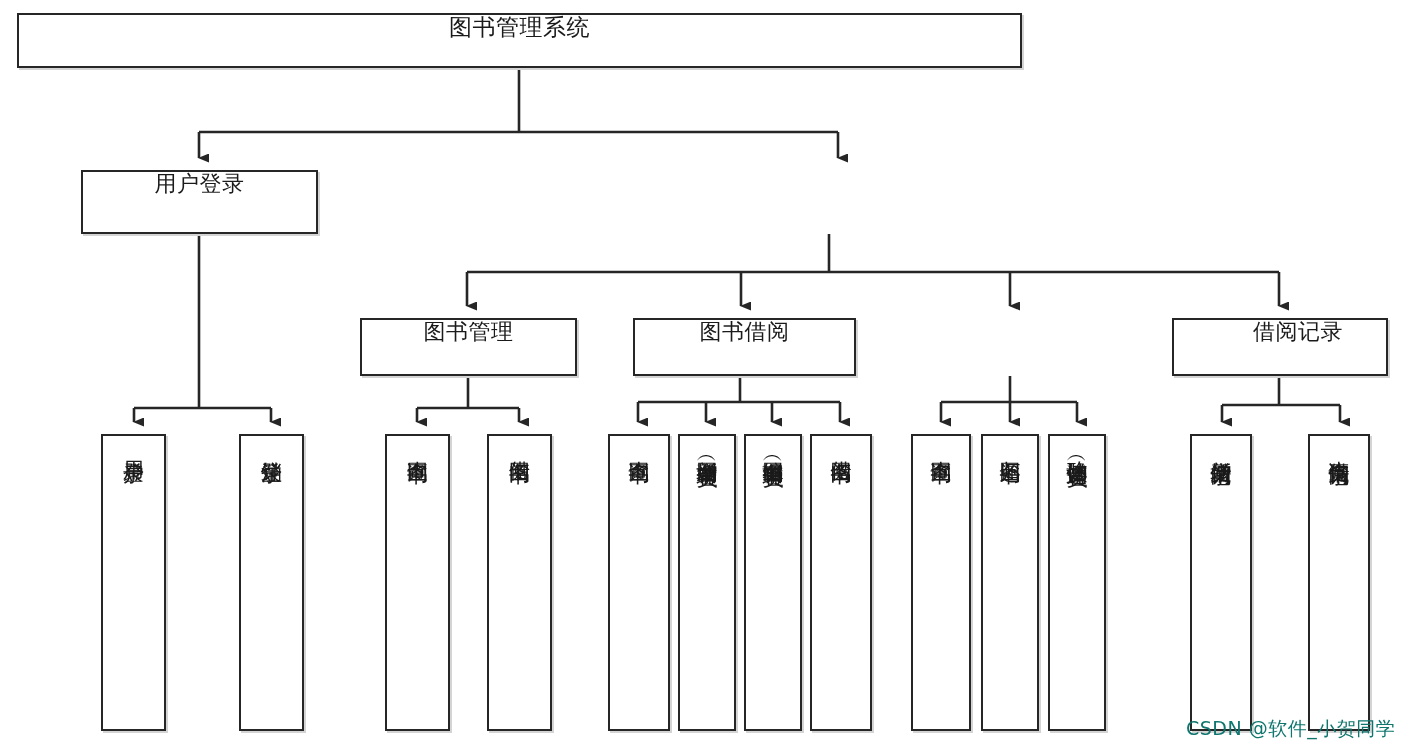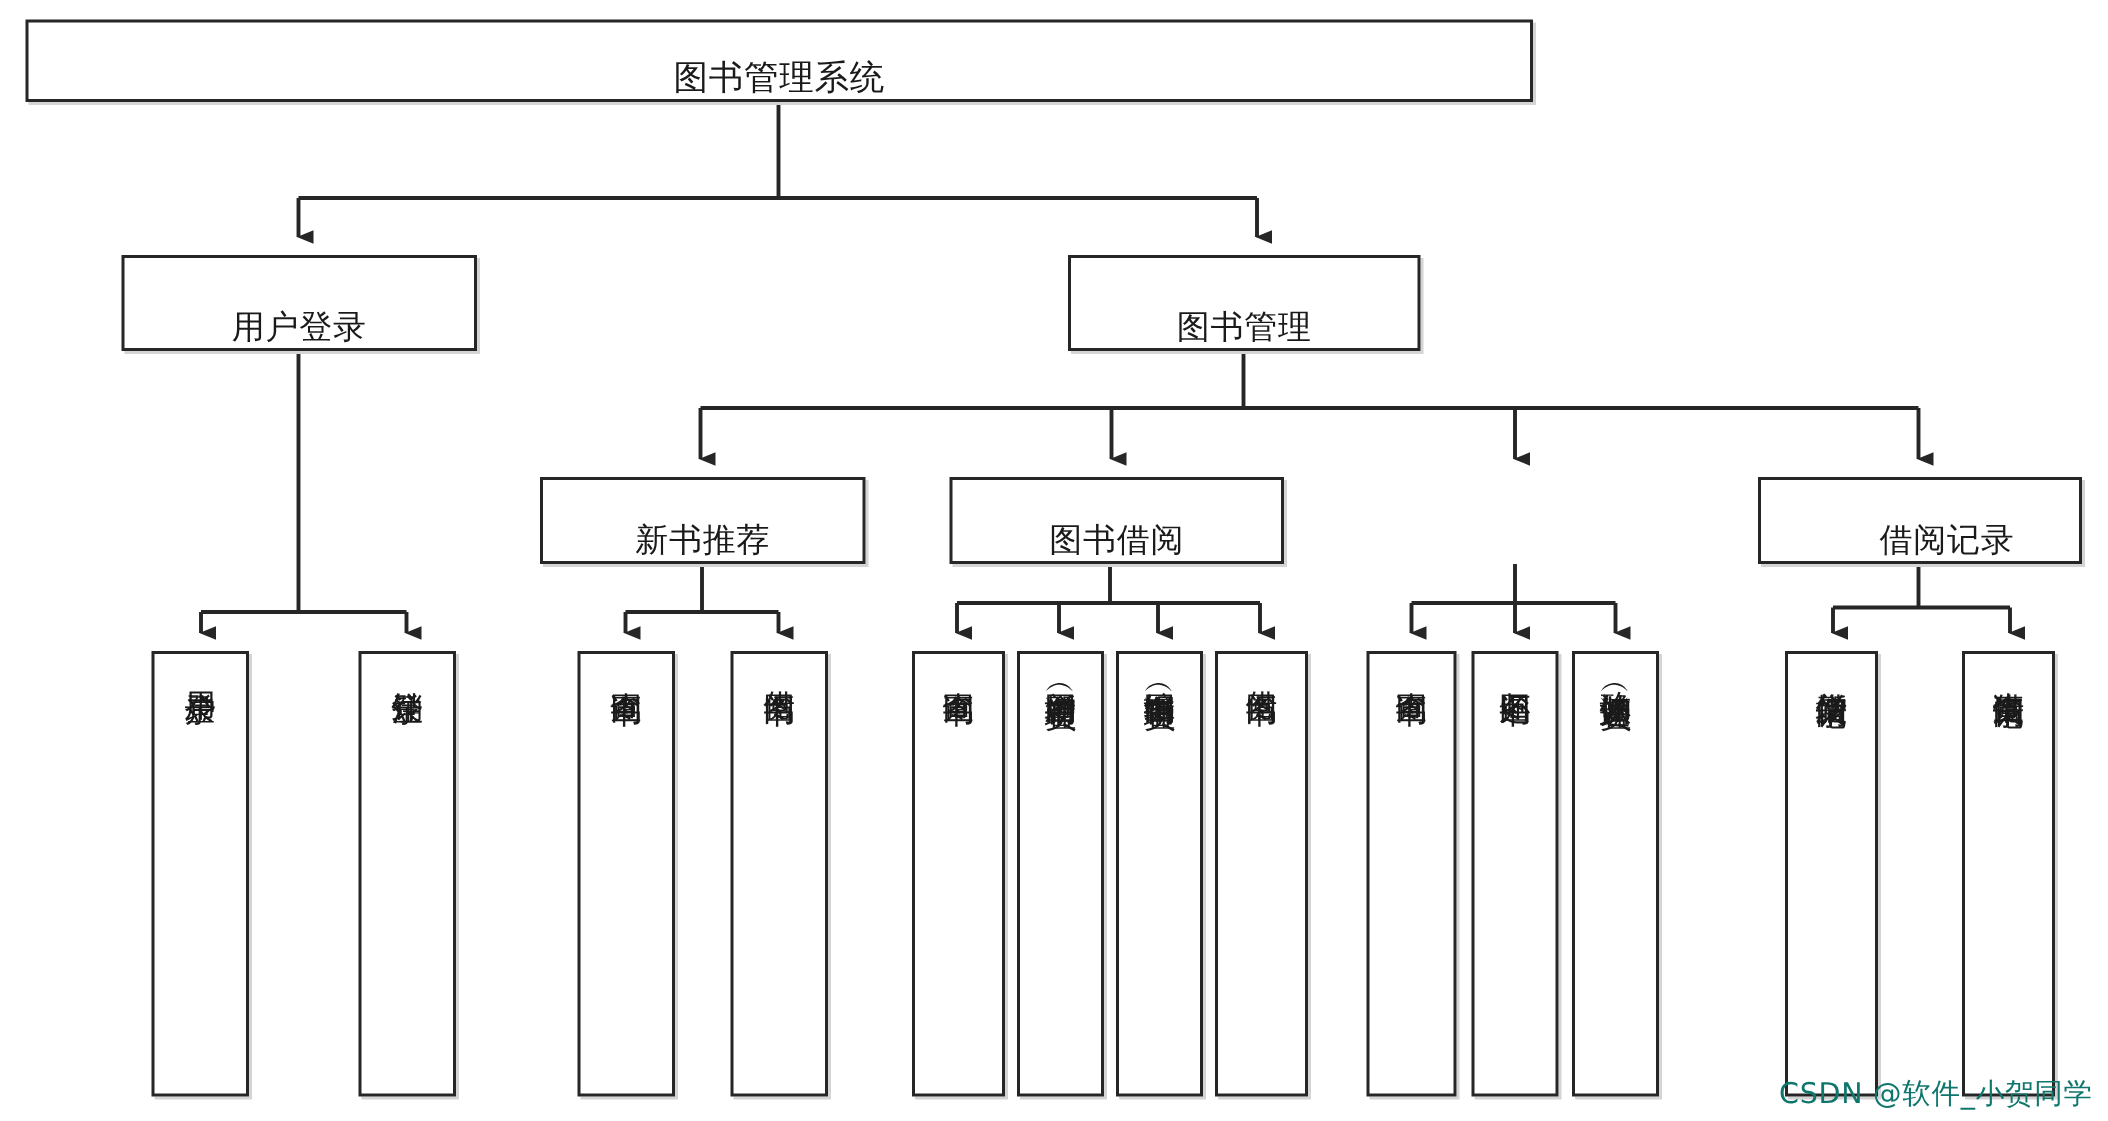--- a/index.html
+++ b/index.html
@@ -25,21 +25,21 @@
     width: 1405px;
     height: 747px;
   }
   .node {
     position: absolute;
     box-sizing: border-box;
     background: #ffffff;
     border: 2px solid #262626;
     box-shadow: 2px 2px 0 0 #d4d4d4;
     display: flex;
-    align-items: flex-end;
+    align-items: flex-start;
     justify-content: center;
     z-index: 2;
   }
   .node .label {
     color: #1a1a1a;
     line-height: 1.12;
     text-align: center;
     white-space: nowrap;
   }
   
@@ -131,26 +131,23 @@
     </g>
   </svg>
 
   <div class="node h root" style="left:17px; top:13px; width:1005px; height:55px;">
     <span class="label">图书管理系统</span>
   </div>
 
   <div class="node h" style="left:81px; top:170px; width:237px; height:64px;">
     <span class="label">用户登录</span>
   </div>
-  <div class="node h" style="left:712px; top:170px; width:235px; height:64px;">
+
+  <div class="node h" style="left:360px; top:318px; width:217px; height:58px;">
     <span class="label">图书管理</span>
-  </div>
-
-  <div class="node h" style="left:360px; top:318px; width:217px; height:58px;">
-    <span class="label">新书推荐</span>
   </div>
   <div class="node h" style="left:633px; top:318px; width:223px; height:58px;">
     <span class="label">图书借阅</span>
   </div>
   <div class="node h" style="left:1172px; top:318px; width:216px; height:58px;padding-left:36px;">
     <span class="label">借阅记录</span>
   </div>
 
   <div class="node v" style="left:101px; top:434px; width:65px; height:297px;">
     <span class="label">用户登录</span>

